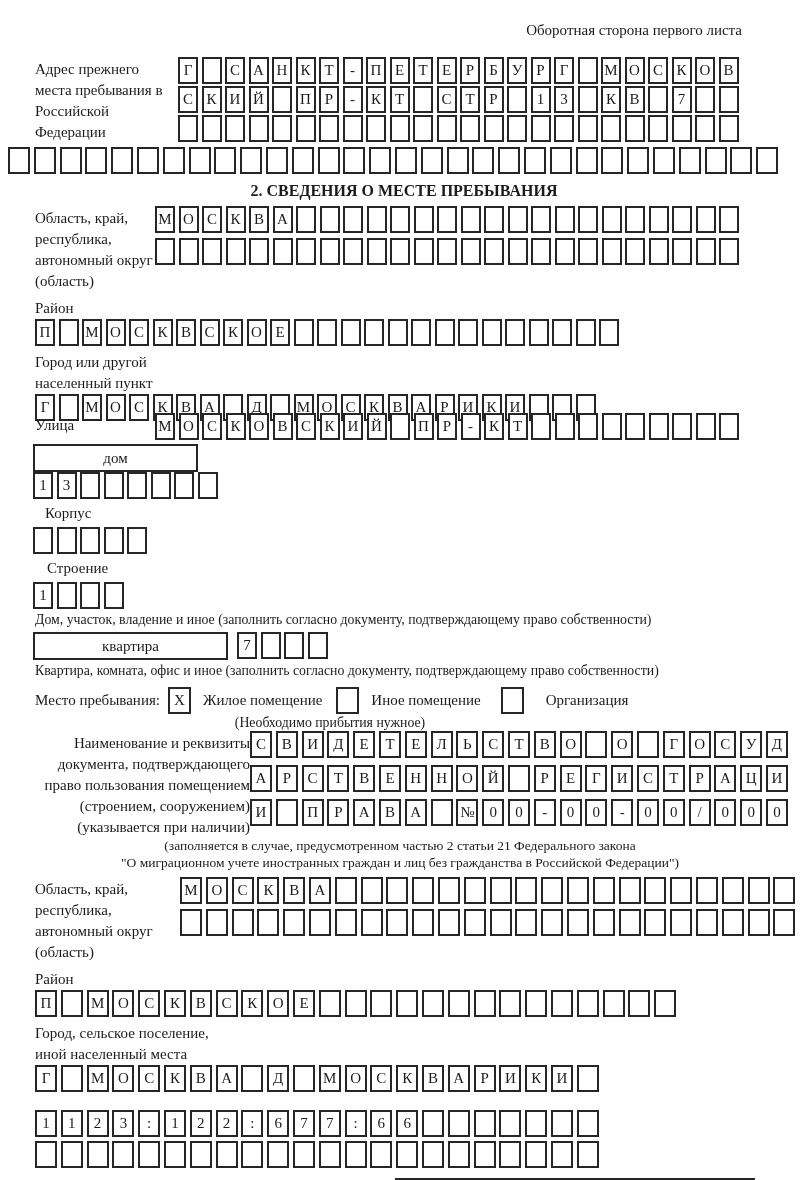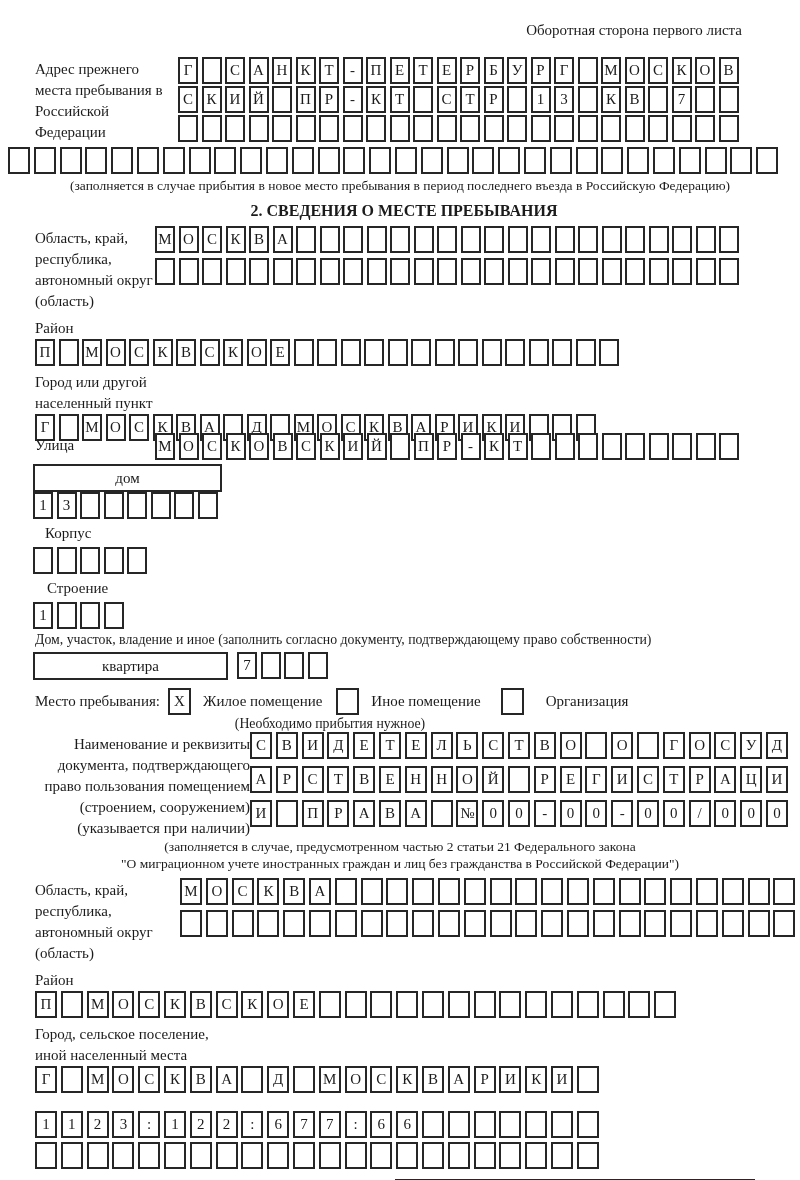--- a/index.html
+++ b/index.html
@@ -24,21 +24,21 @@
   .caption{font-size:13.5px;text-align:center;margin-top:4px;}
   .caption-left{font-size:13.8px;margin:3px 0 4px 35px;}
   .sec-title{font-size:16px;font-weight:bold;text-align:center;margin:8px 0 6px 0;padding-left:8px;}
   .sub-title{font-size:15px;font-weight:bold;text-align:center;margin:12px 0 8px 0;}
   .mt4{margin-top:4px;flex-direction:column;} .mt6{margin-top:6px;} .mt8{margin-top:0;text-align:right;}
   .docrows .cells{margin-bottom:7px;}
   .wbox{
     box-sizing:border-box;border:2px solid #262626;height:28px;display:flex;
     align-items:center;justify-content:center;font-size:15px;flex:0 0 auto;background:#fff;
   }
-  .house-box{width:189px;margin-right:15px;}
+  .house-box{width:165px;margin-right:15px;}
   .apt-box{width:195px;margin-right:9px;}
   .inline-lbl{font-size:15px;line-height:28px;flex:0 0 auto;}
   .chk{
     box-sizing:border-box;width:23px;height:27px;border:2px solid #262626;margin:0 0 0 8px;
     display:flex;align-items:center;justify-content:center;font-size:15px;flex:0 0 auto;background:#fff;
   }
   .stay-row{display:flex;align-items:center;margin:7px 0 0 35px;}
   .stay-row .opt-lbl{font-size:15px;margin-left:12px;}
   .choose-note{font-size:13.8px;text-align:center;width:300px;margin:1px 0 0 180px;}
   .stamp-box{
@@ -162,21 +162,20 @@
       <div class="cell"></div>
       <div class="cell"></div>
       <div class="cell"></div>
       <div class="cell"></div>
       <div class="cell"></div>
       <div class="cell"></div>
       <div class="cell"></div>
       <div class="cell"></div>
       <div class="cell"></div>
     </div>
-  <div class="caption">(заполняется в случае прибытия в новое место пребывания в период последнего въезда в Российскую Федерацию)</div>
 
   <div class="sec-title">2. СВЕДЕНИЯ О МЕСТЕ ПРЕБЫВАНИЯ</div>
 
   <div class="frow">
     <div class="flabel w120">Область, край, республика, автономный округ (область)</div>
     <div class="rws">
       <div class="cells">
           <div class="cell">М</div>
           <div class="cell">О</div>
           <div class="cell">С</div>
@@ -357,20 +356,21 @@
 
   <div class="frow" style="margin-left:33px;">
     <div class="wbox apt-box">квартира</div>
     <div class="cells">
         <div class="cell">7</div>
         <div class="cell"></div>
         <div class="cell"></div>
         <div class="cell"></div>
       </div>
   </div>
+  <div class="caption-left">Квартира, комната, офис и иное (заполнить согласно документу, подтверждающему право собственности)</div>
 
   <div class="stay-row">
     <span class="inline-lbl">Место пребывания:</span>
     <span class="chk">X</span>
     <span class="opt-lbl">Жилое помещение</span>
     <span class="chk" style="margin-left:14px;"></span>
     <span class="opt-lbl">Иное помещение</span>
     <span class="chk" style="margin-left:20px;"></span>
     <span class="opt-lbl" style="margin-left:22px;">Организация</span>
   </div>

